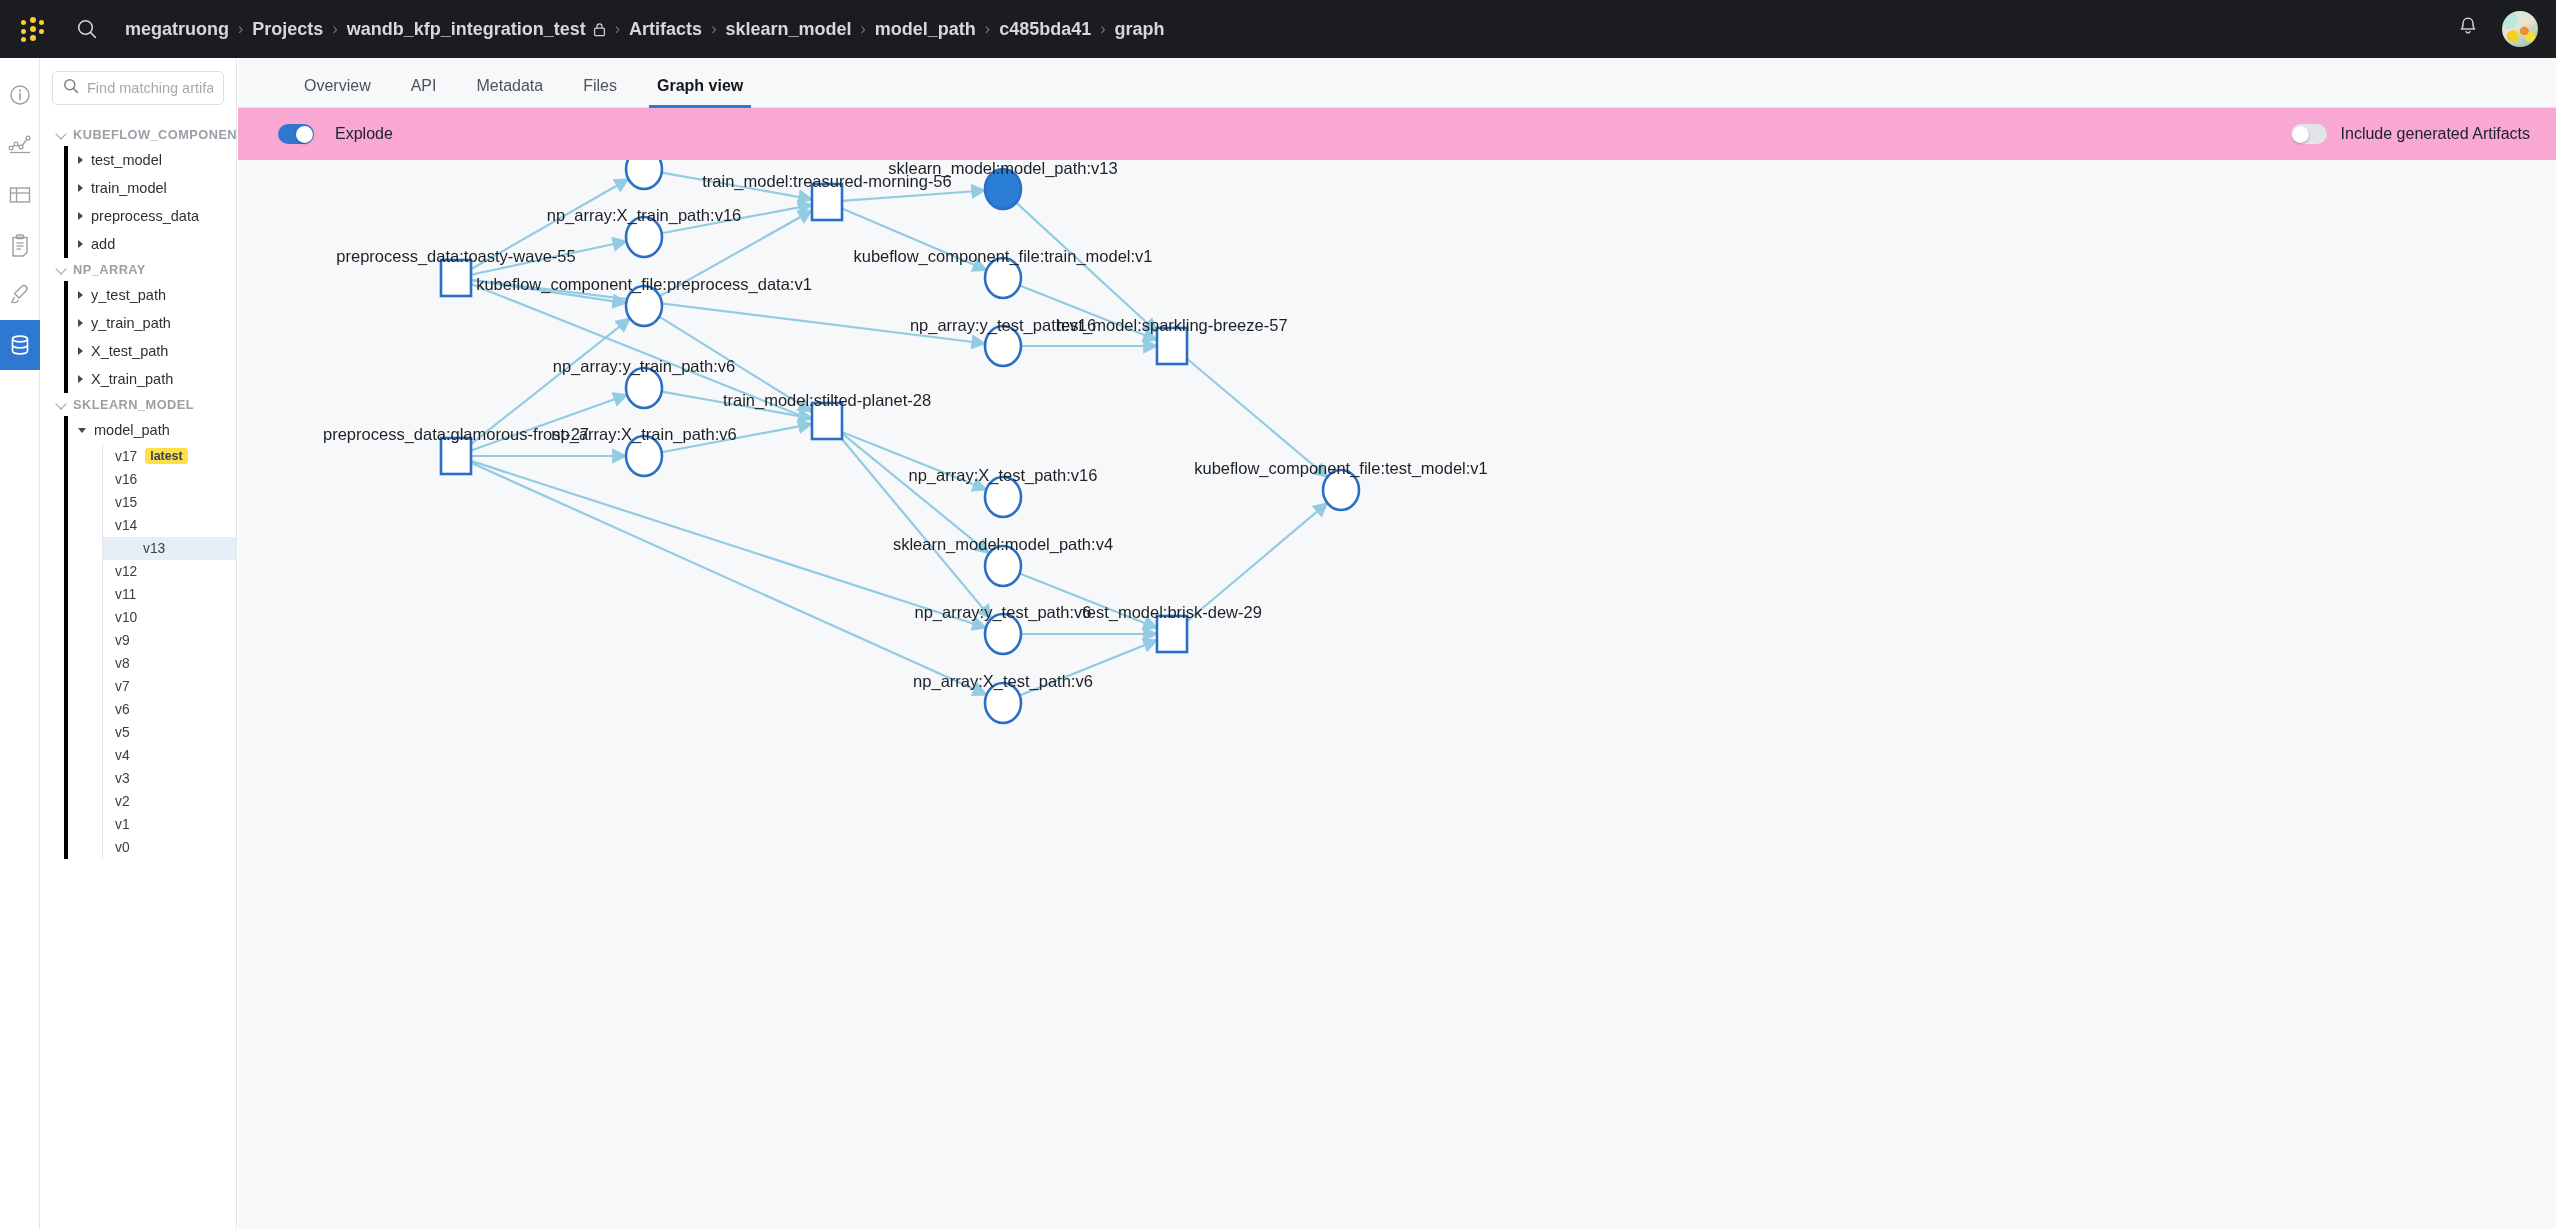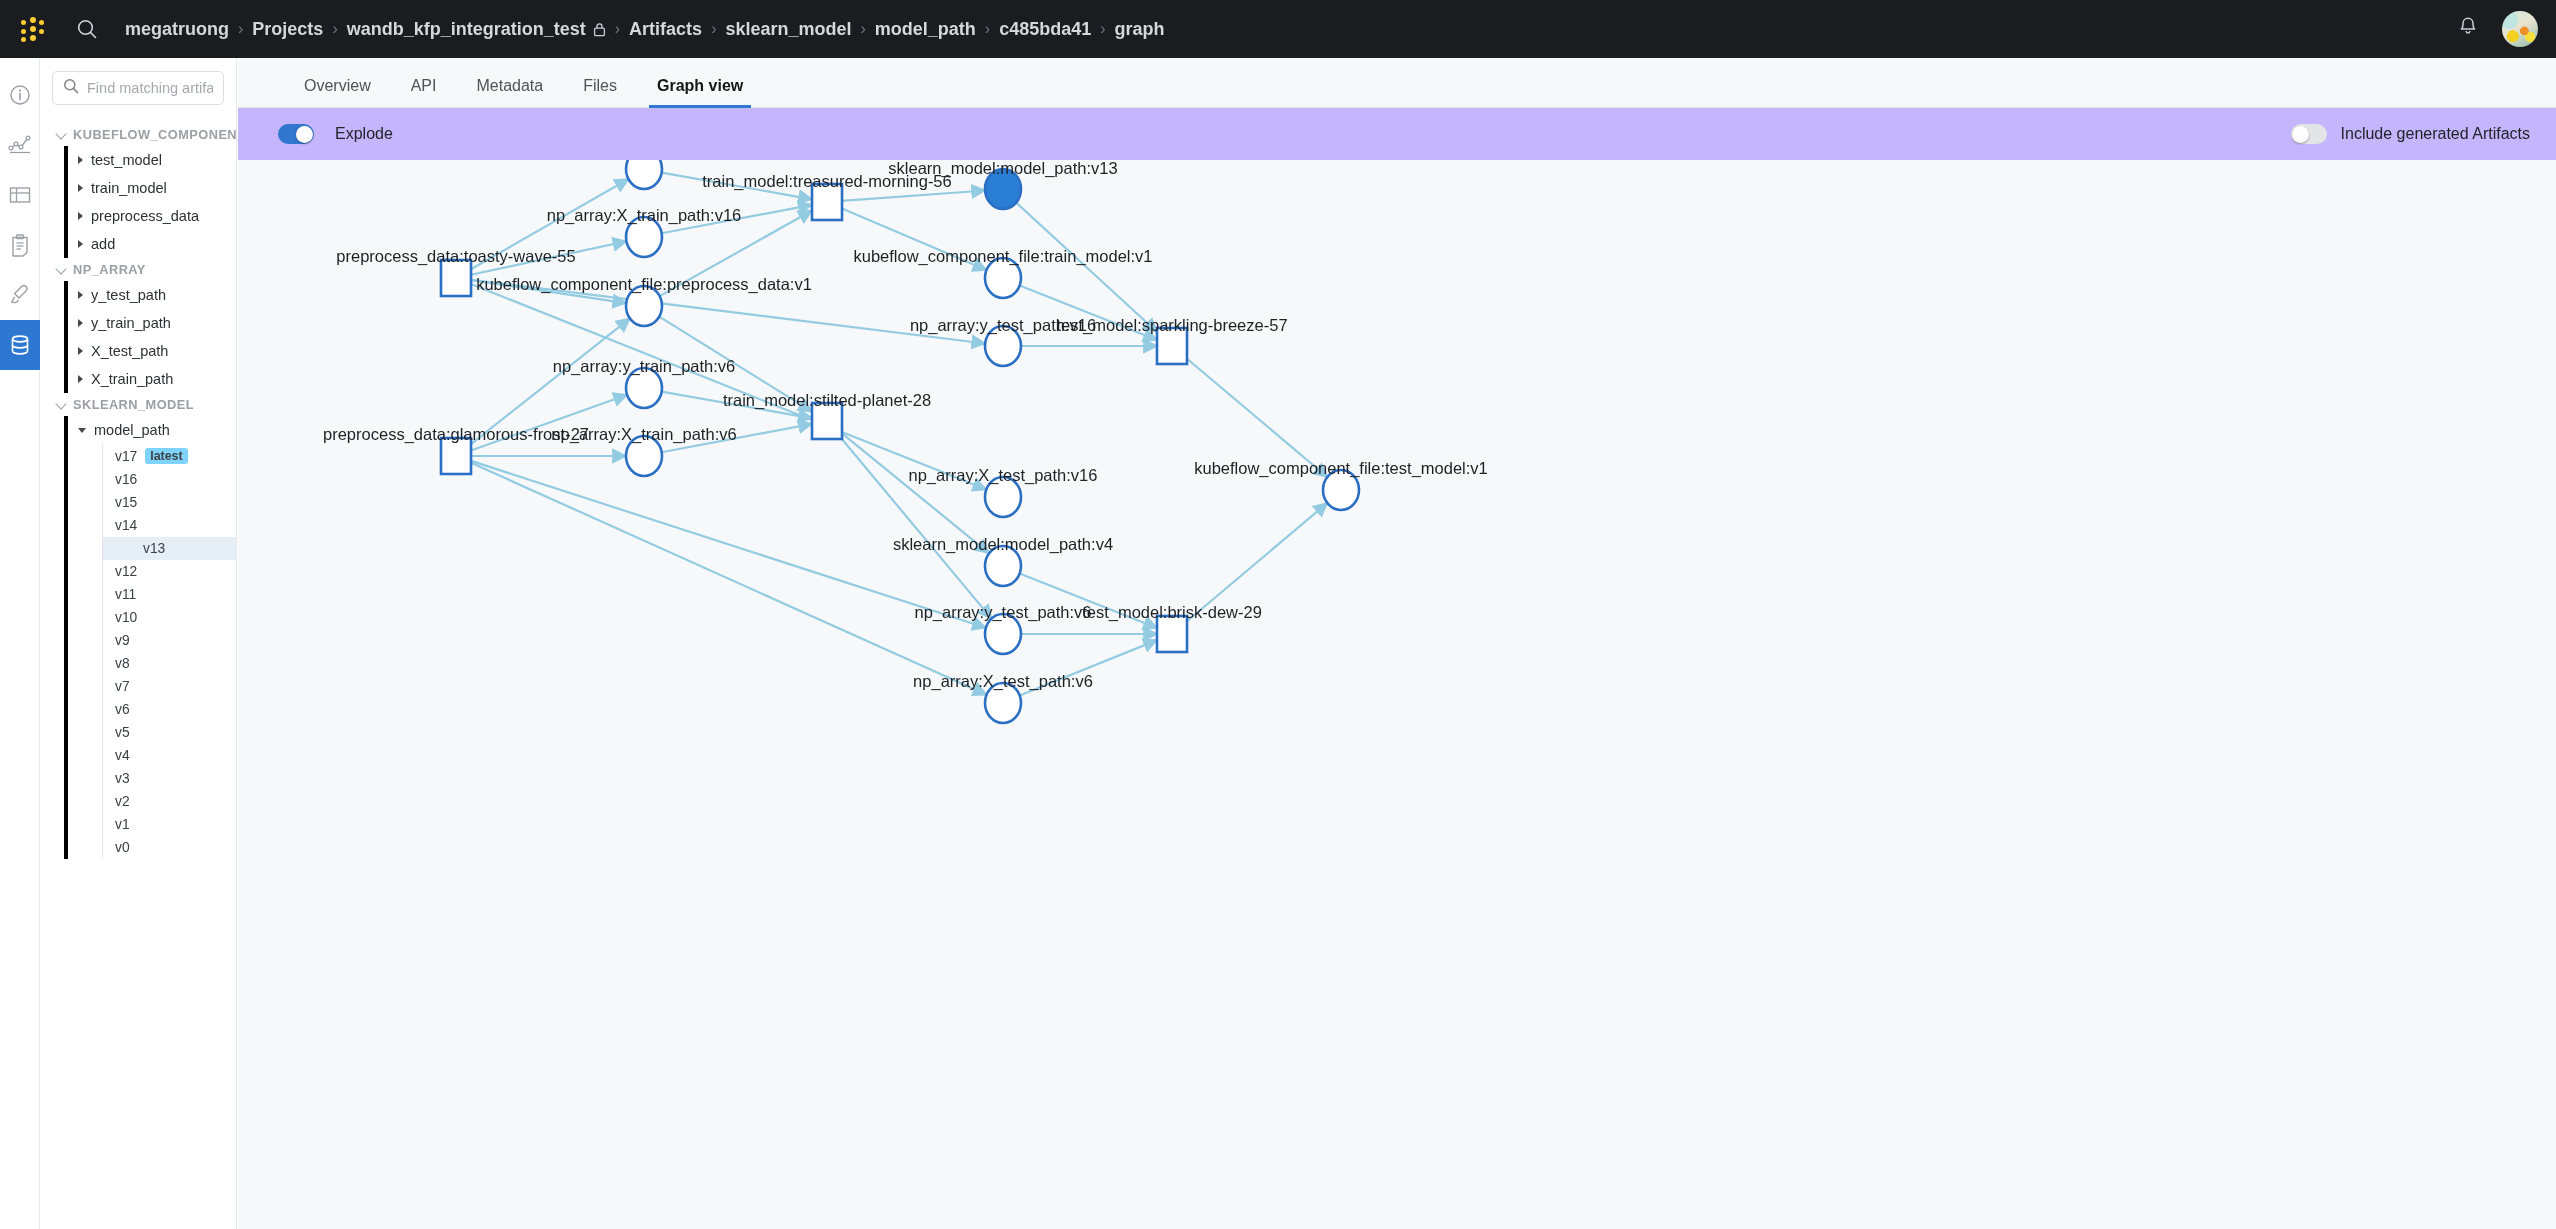--- a/index.html
+++ b/index.html
@@ -139,29 +139,29 @@
   }
   .ver-list { margin-left: 34px; border-left: 1px solid #e3e5e8; }
   .ver {
     font-size: 13.8px; color: #3b4045;
     padding: 4px 0 4px 12px;
     display: flex; align-items: center; gap: 8px;
     width: 163px;
   }
   .ver.selected { background: #e6eef8; padding-left: 40px; }
   .badge {
-    background: #7dd3fc; color: #3b4045; font-size: 12.4px;
+    background: #fde047; color: #3b4045; font-size: 12.4px;
     border-radius: 3px; padding: 1px 5px; font-weight: 600;
   }
 
   
   .main {
     position: absolute; top: 58px; left: 238px;
     width: 2318px; height: 1171px;
-    background: #c4b5fd;
+    background: #f9a8d4;
   }
   .tabs {
     height: 50px; background: #f7f8f9;
     border-bottom: 1px solid #e2e4e7;
     display: flex; align-items: flex-end; gap: 0px;
     padding-left: 46px;
   }
   .tab {
     font-size: 16px; color: #4d5359; padding: 0 20px 13px 20px;
     position: relative; line-height: 1;

